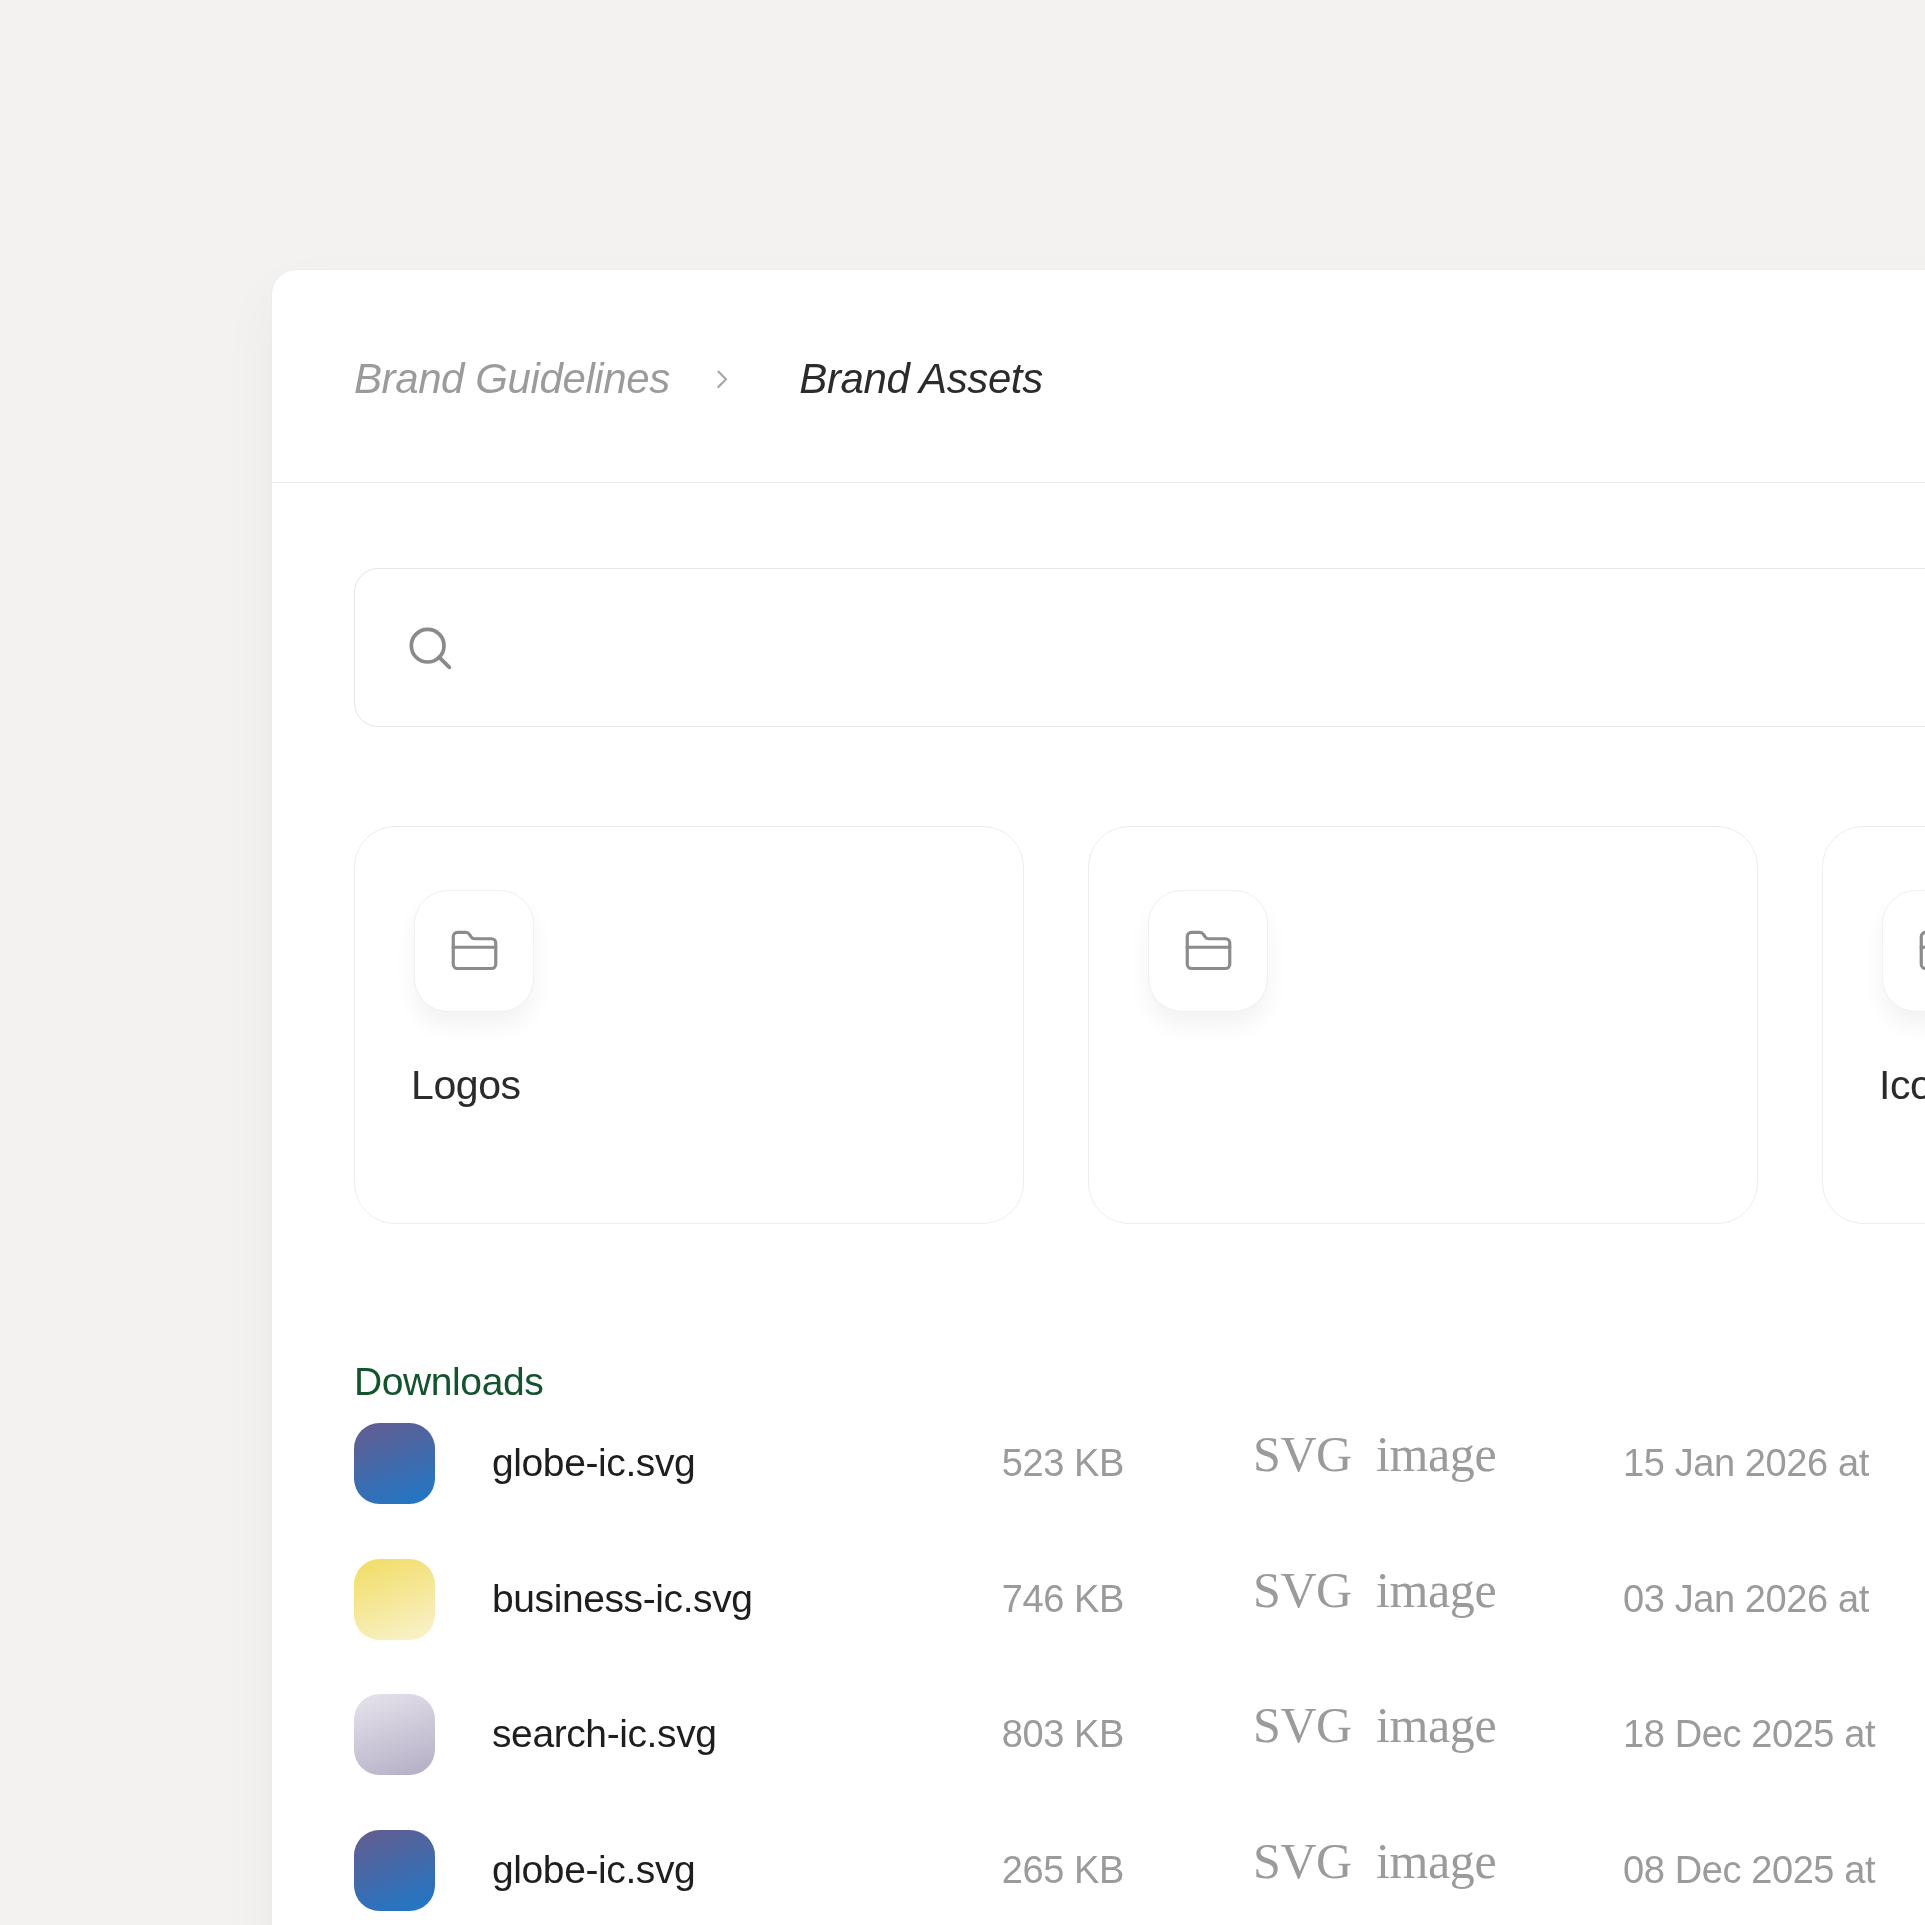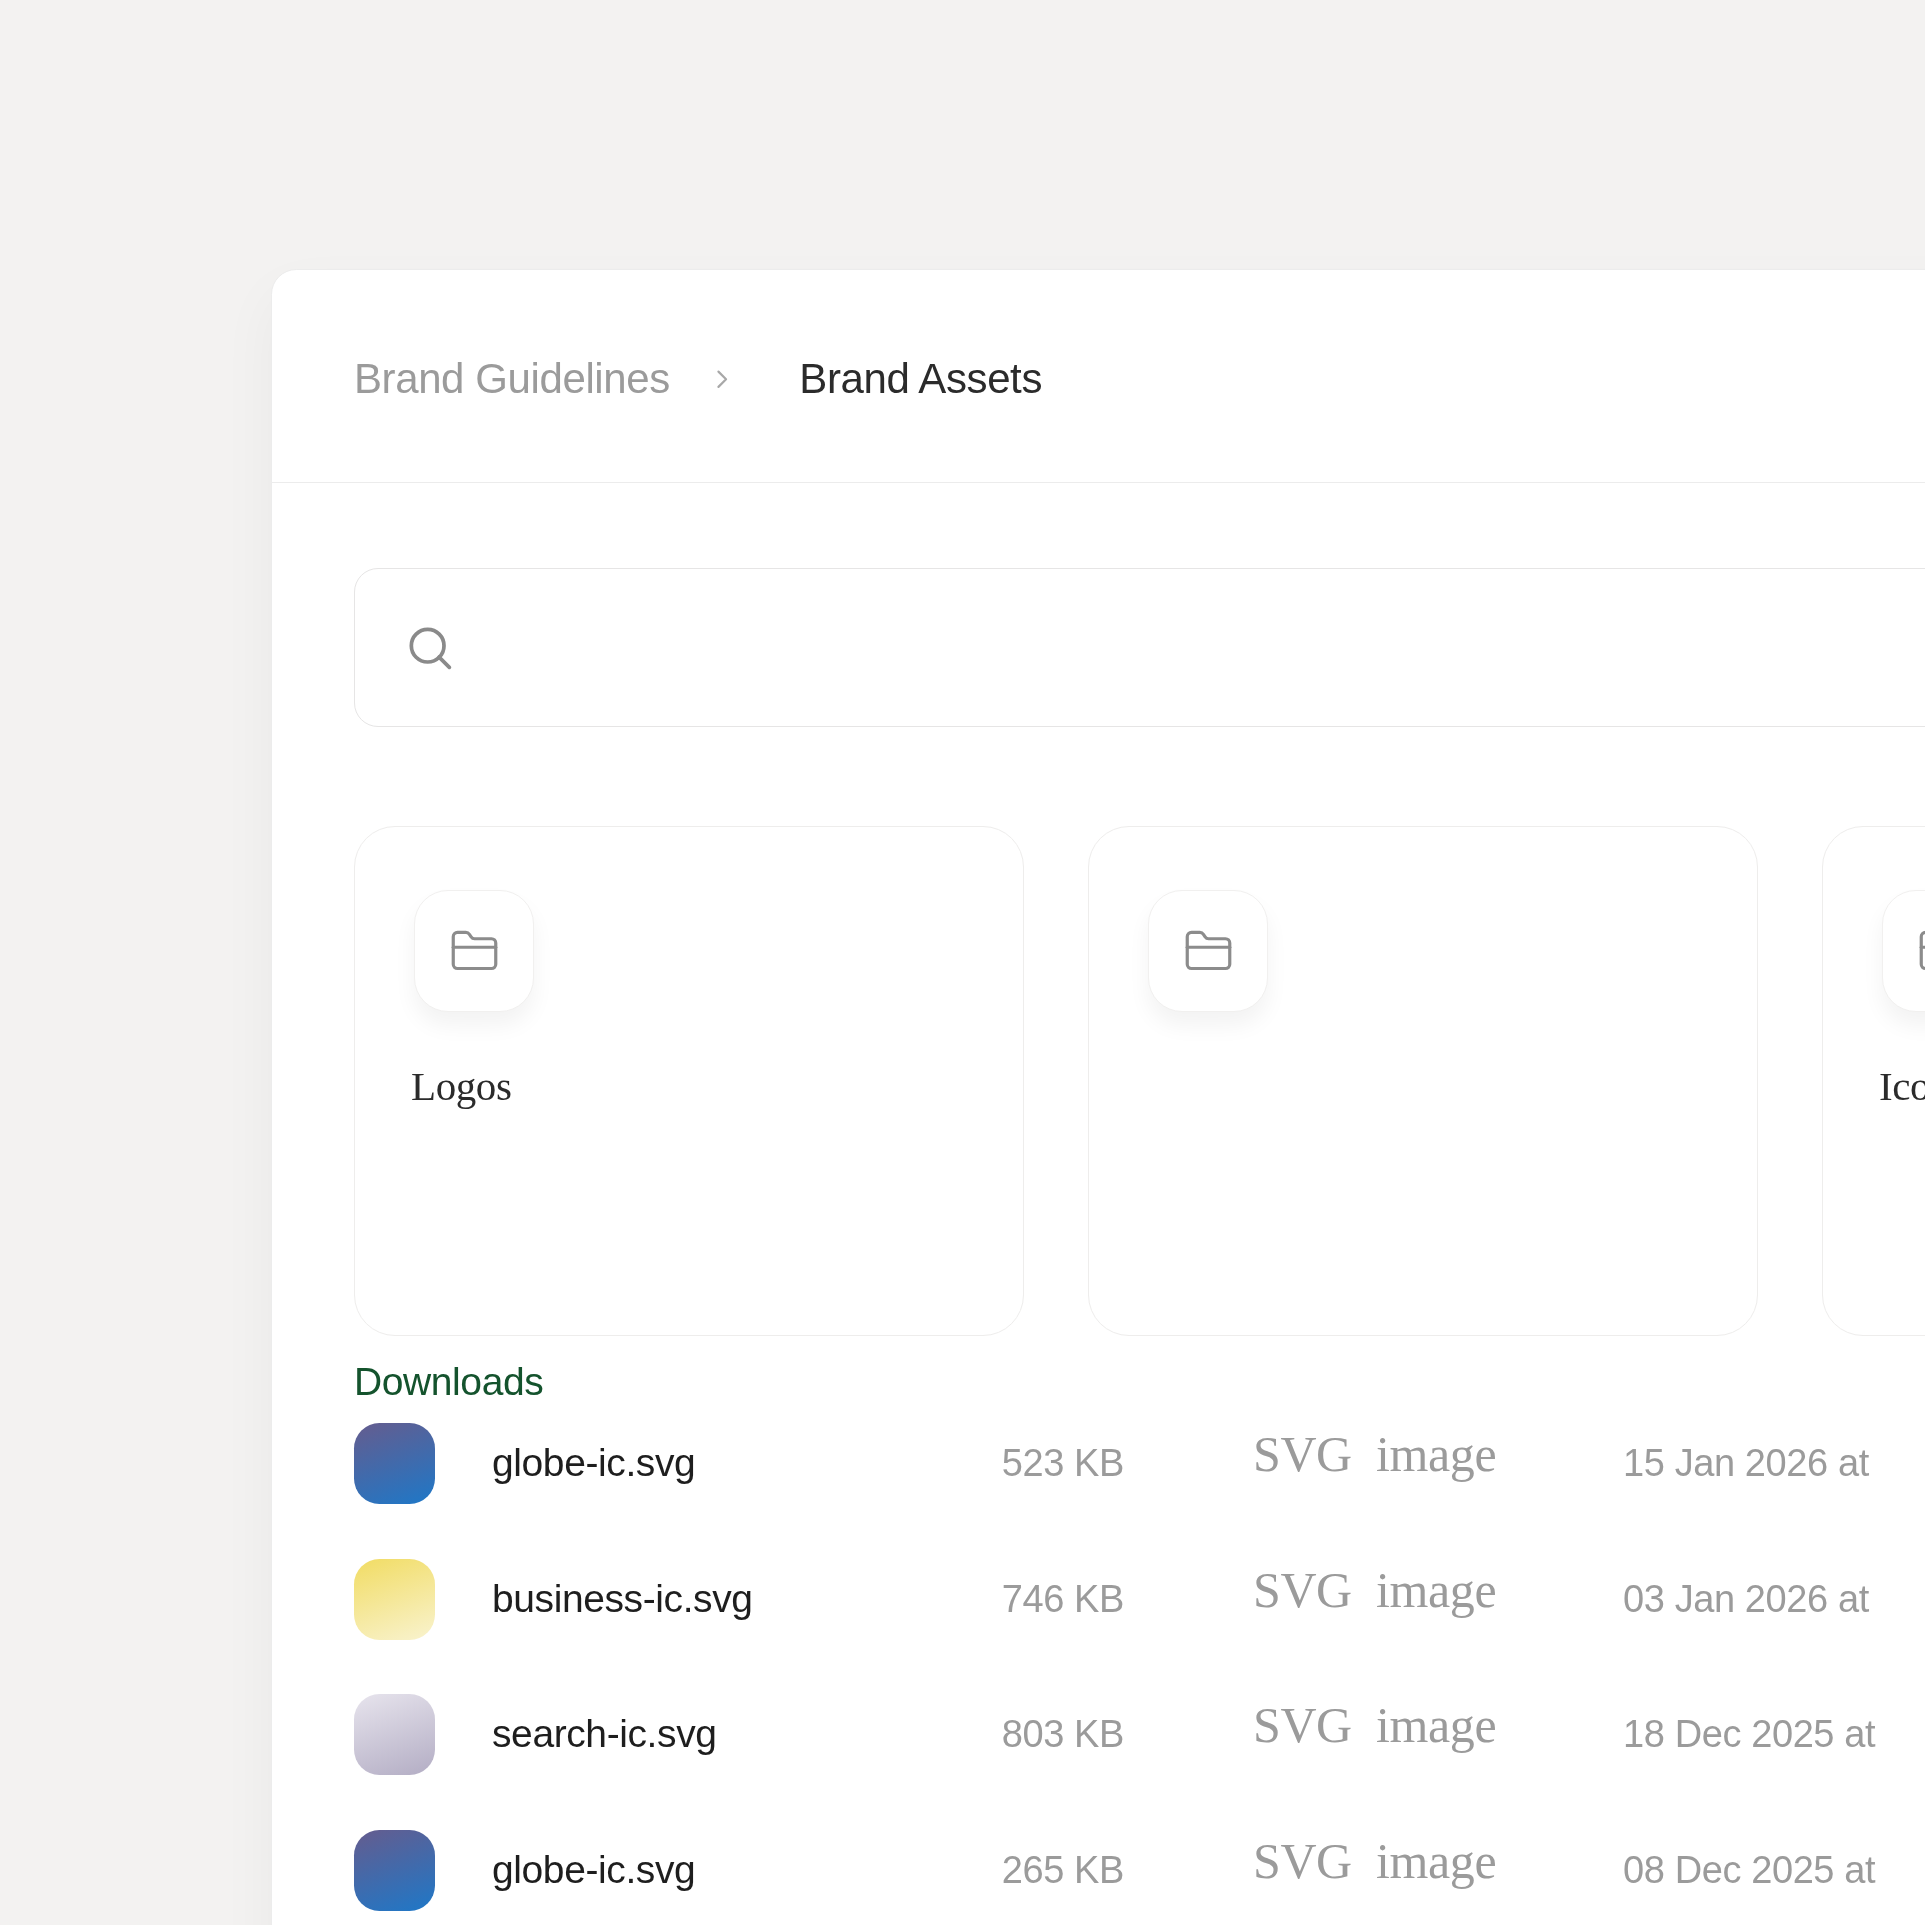--- a/index.html
+++ b/index.html
@@ -19,21 +19,21 @@
   }
   .panel-inner{position:absolute;inset:0;}
 
   
   .crumbbar{
     position:absolute;left:0;top:0;right:0;height:212px;
     border-bottom:1.7px solid #ececec;
   }
   .crumbs{
     position:absolute;left:82px;top:85px;display:flex;align-items:center;gap:37px;
-    font-size:42px;letter-spacing:-0.4px;
+    font-size:42px;letter-spacing:-0.4px;font-style:italic;
   }
   .crumb-parent{color:#9b9b9b;cursor:pointer;}
   .crumb-sep{width:30.5px;height:30.5px;color:#a8a8a8;display:flex;align-items:center;}
   .crumb-current{color:#2b2b2b;margin-left:25px;}
 
   
   .searchbox{
     position:absolute;left:82px;top:298px;width:1688px;height:159px;
     border:1.7px solid #e6e5e5;border-radius:24px;background:#fff;
     display:flex;align-items:center;box-sizing:border-box;padding:0 0 0 47px;
@@ -41,23 +41,23 @@
   .search-glyph{width:56px;height:56px;color:#8a8a8a;flex:0 0 auto;}
   .searchbox input{
     flex:1;border:none;outline:none;background:transparent;
     font-family:"Liberation Sans",sans-serif;font-size:39px;color:#2b2b2b;
     margin-left:24px;height:100%;
   }
 
   
   .cards{position:absolute;left:82px;top:556px;display:flex;gap:64px;}
   .card{
-    width:670px;height:510px;flex:0 0 auto;box-sizing:border-box;
+    width:670px;height:398px;flex:0 0 auto;box-sizing:border-box;
     background:#fff;border:1.7px solid #eeedec;border-radius:41px;
-    position:relative;cursor:pointer;font-family:Liberation Serif, serif;
+    position:relative;cursor:pointer;
   }
   .icon-tile{
     position:absolute;left:59px;top:63px;width:120px;height:122px;
     background:#fff;border:1.7px solid #f1f0ef;border-radius:34px;
     box-shadow:0 13.6px 22px rgba(0,0,0,0.05);
     display:flex;align-items:center;justify-content:center;box-sizing:border-box;
   }
   .folder-glyph{width:51px;height:51px;color:#8c8c8c;}
   .card-label{
     position:absolute;left:56px;top:235px;font-size:41px;color:#2b2b2b;

